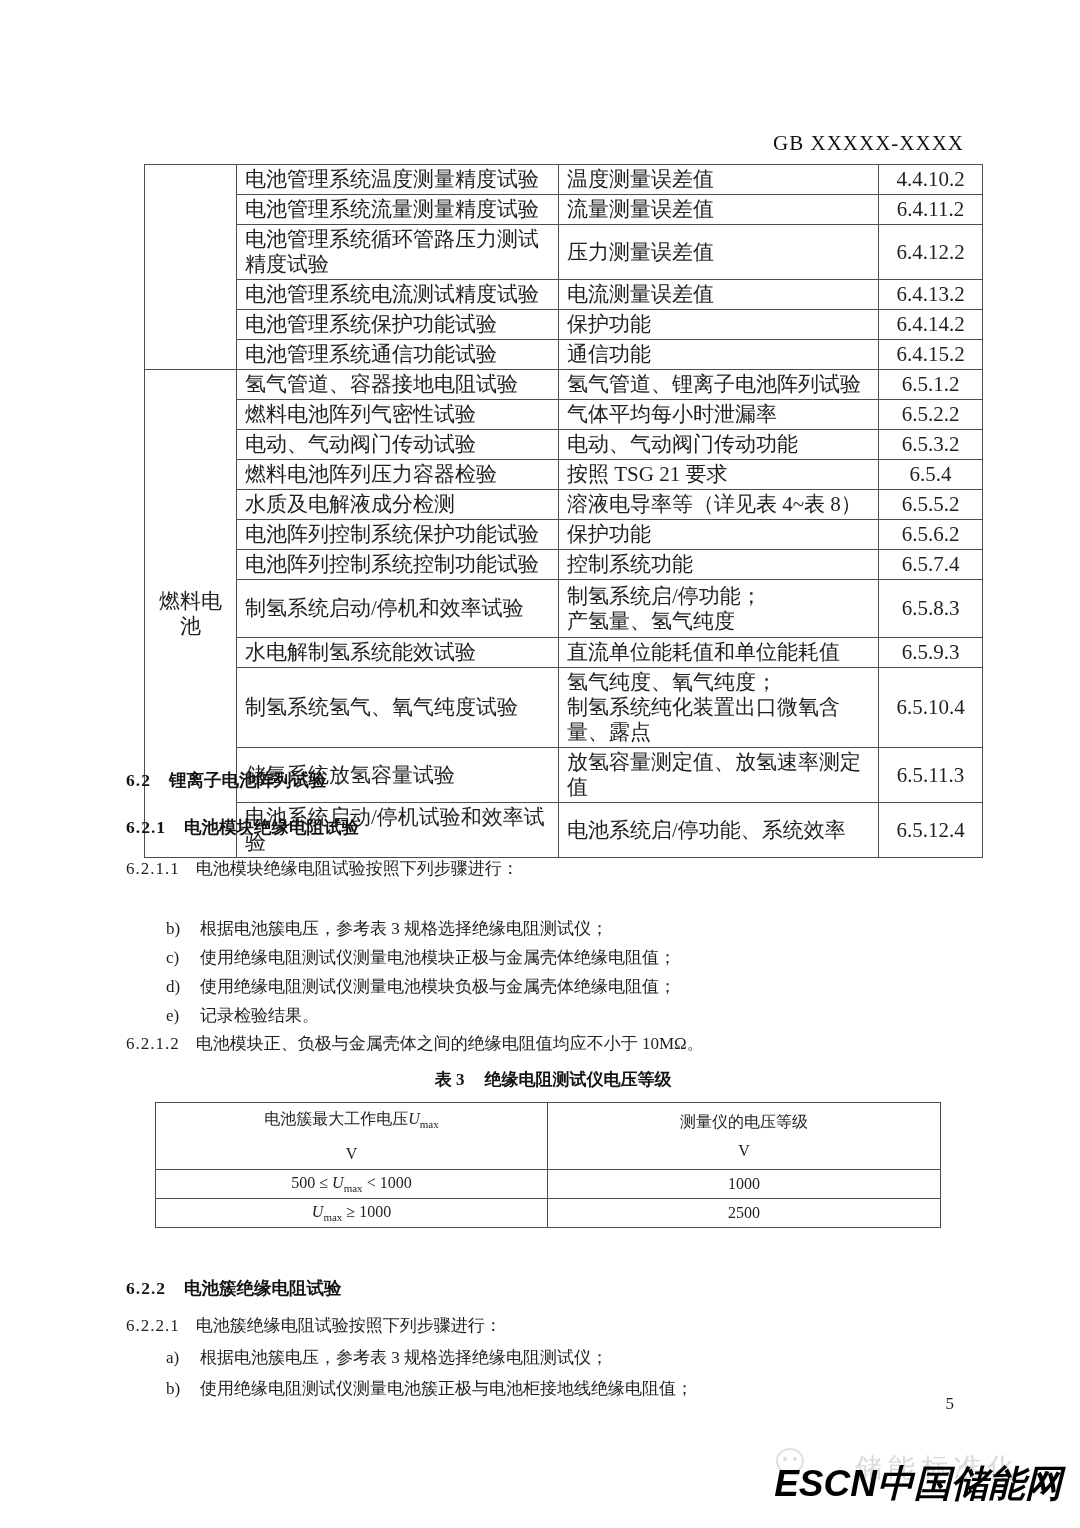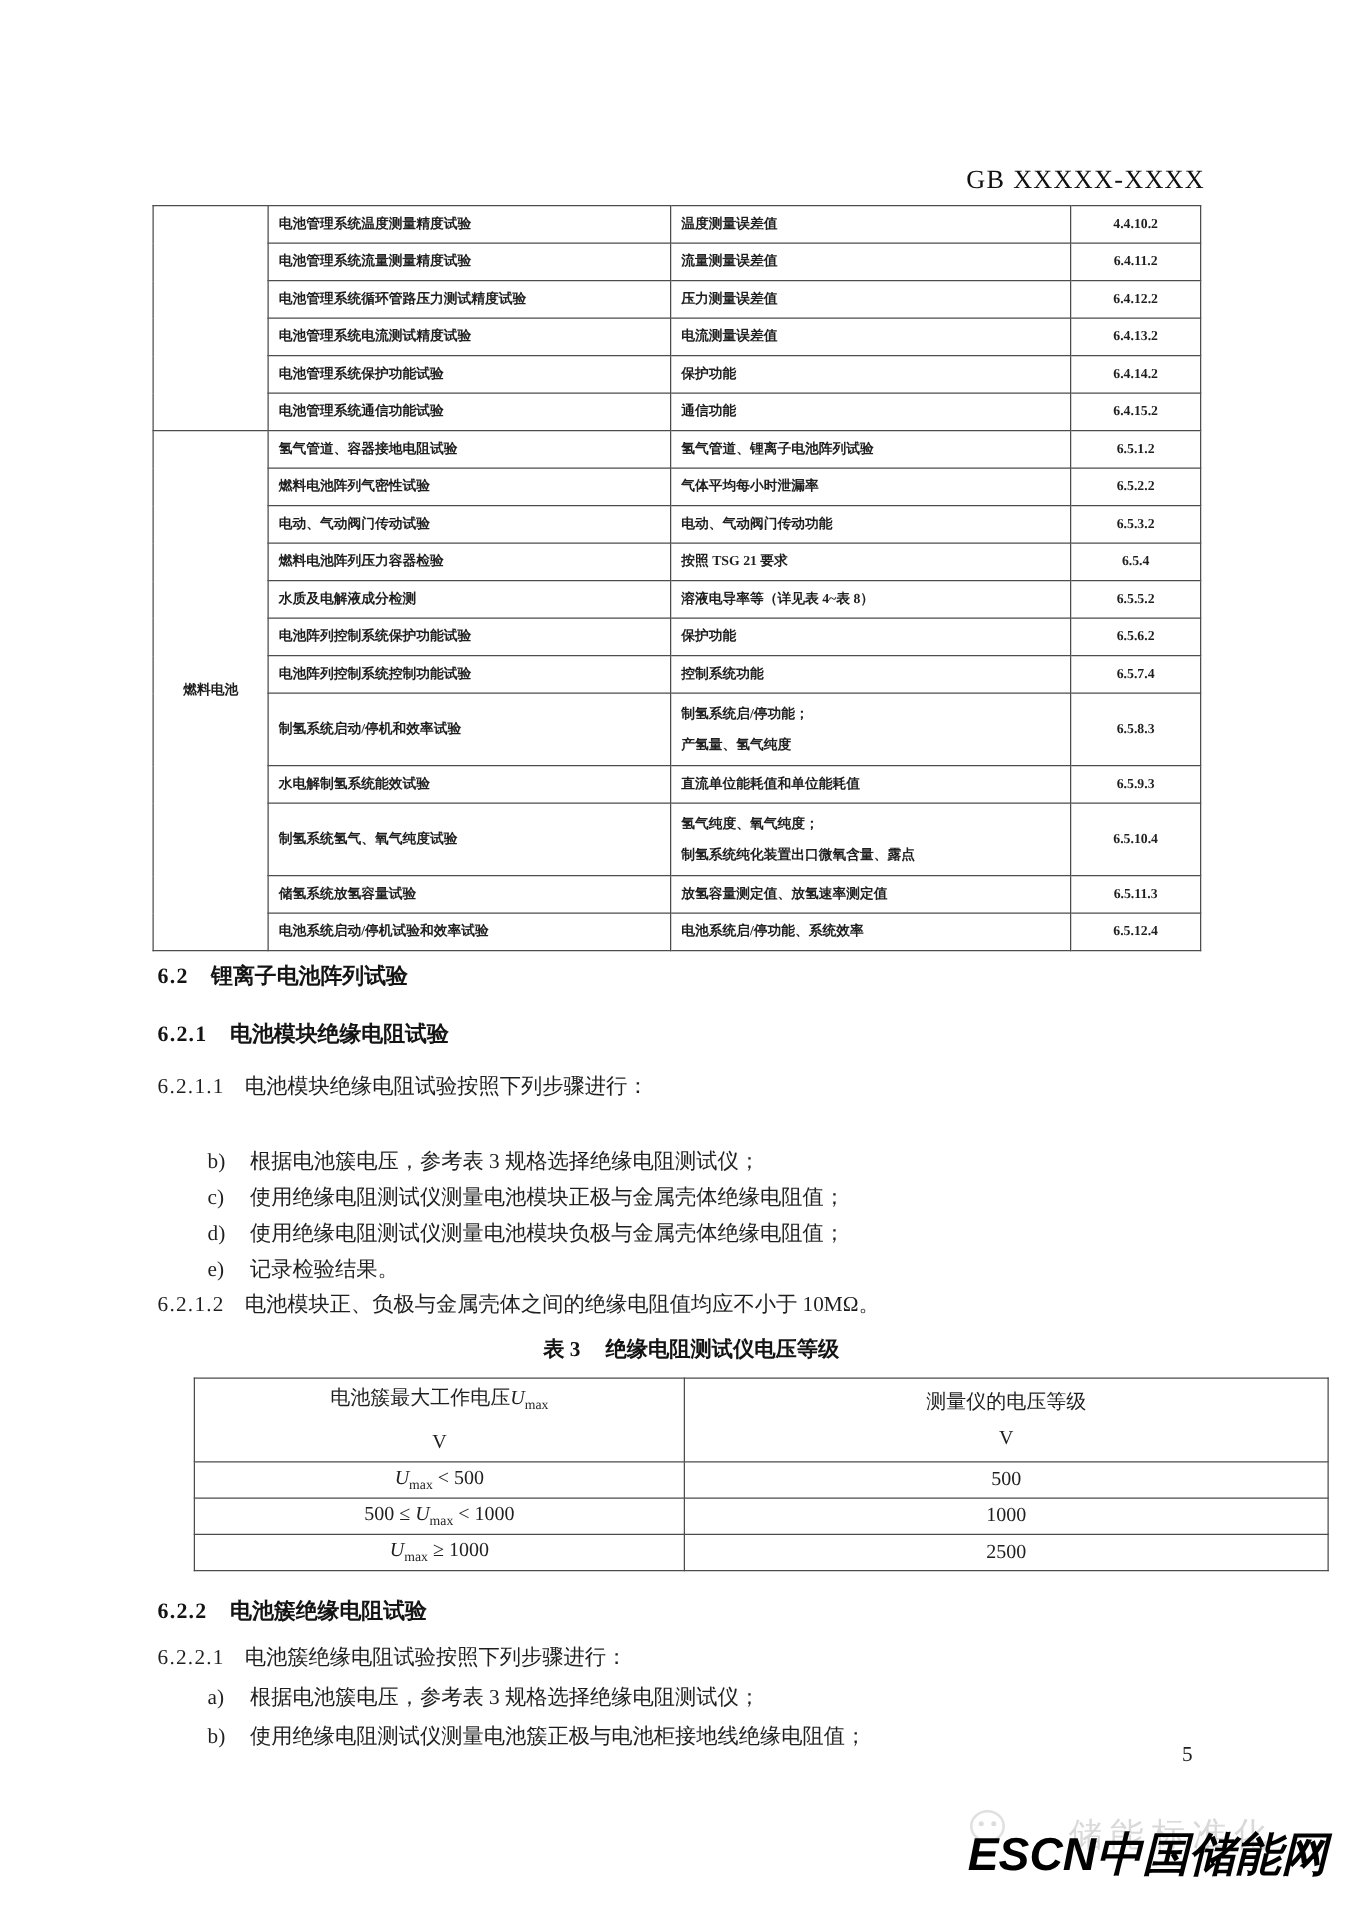--- a/index.html
+++ b/index.html
@@ -13,24 +13,23 @@
     overflow:hidden;
   }
   
   .doc-code {
     position:absolute; top:131px; right:116px;
     font-size:21px; letter-spacing:1px; color:#111;
     font-family:"Liberation Serif","DejaVu Serif",serif;
   }
   
   table.main-table {
-    position:absolute; top:164px; left:122px;
+    position:absolute; top:164px; left:144px;
     width:838px; border-collapse:collapse; table-layout:fixed;
-    font-size:11px;
-    font-weight:bold;
+    font-size:21px;
   }
   table.main-table td {
     border:1px solid #4d4d4d;
     vertical-align:middle;
     padding:2px 8px;
     line-height:25px;
   }
   table.main-table tr { height:29px; }
   table.main-table tr.tall { height:58px; }
   td.col-group { width:92px; text-align:center; padding:2px 4px; }
@@ -57,21 +56,21 @@
   
   .t3-title {
     position:absolute; top:1068px; left:126px; width:854px;
     text-align:center;
     font-family:"Liberation Sans","DejaVu Sans",sans-serif;
     font-weight:bold; font-size:17px; color:#141414;
   }
   .t3-title .t3num { font-family:"Liberation Serif","DejaVu Serif",serif; margin-right:20px; }
   table.table3 {
     position:absolute; top:1102px; left:155px;
-    width:908px; border-collapse:collapse; table-layout:fixed;
+    width:786px; border-collapse:collapse; table-layout:fixed;
     font-size:16px;
   }
   table.table3 td {
     border:1px solid #4d4d4d;
     text-align:center; vertical-align:middle;
     padding:1px 6px;
   }
   table.table3 tr.hdr { height:62px; }
   table.table3 tr.row { height:29px; }
   table.table3 .hline { line-height:29px; }
@@ -254,24 +253,20 @@
         <td style="width:392px;">
           <div class="hline"><span>电池簇最大工作电压</span><span class="uvar">U</span><sub class="smax">max</sub></div>
           <div class="hline">V</div>
         </td>
         <td>
           <div class="hline">测量仪的电压等级</div>
           <div class="hline">V</div>
         </td>
       </tr>
       <tr class="row">
-        <td><span></span><span class="uvar">U</span><sub class="smax">max</sub><span> &lt; 500</span></td>
-        <td>500</td>
-      </tr>
-      <tr class="row">
         <td><span>500 ≤ </span><span class="uvar">U</span><sub class="smax">max</sub><span> &lt; 1000</span></td>
         <td>1000</td>
       </tr>
       <tr class="row">
         <td><span></span><span class="uvar">U</span><sub class="smax">max</sub><span> ≥ 1000</span></td>
         <td>2500</td>
       </tr>
     </tbody>
   </table>
 

